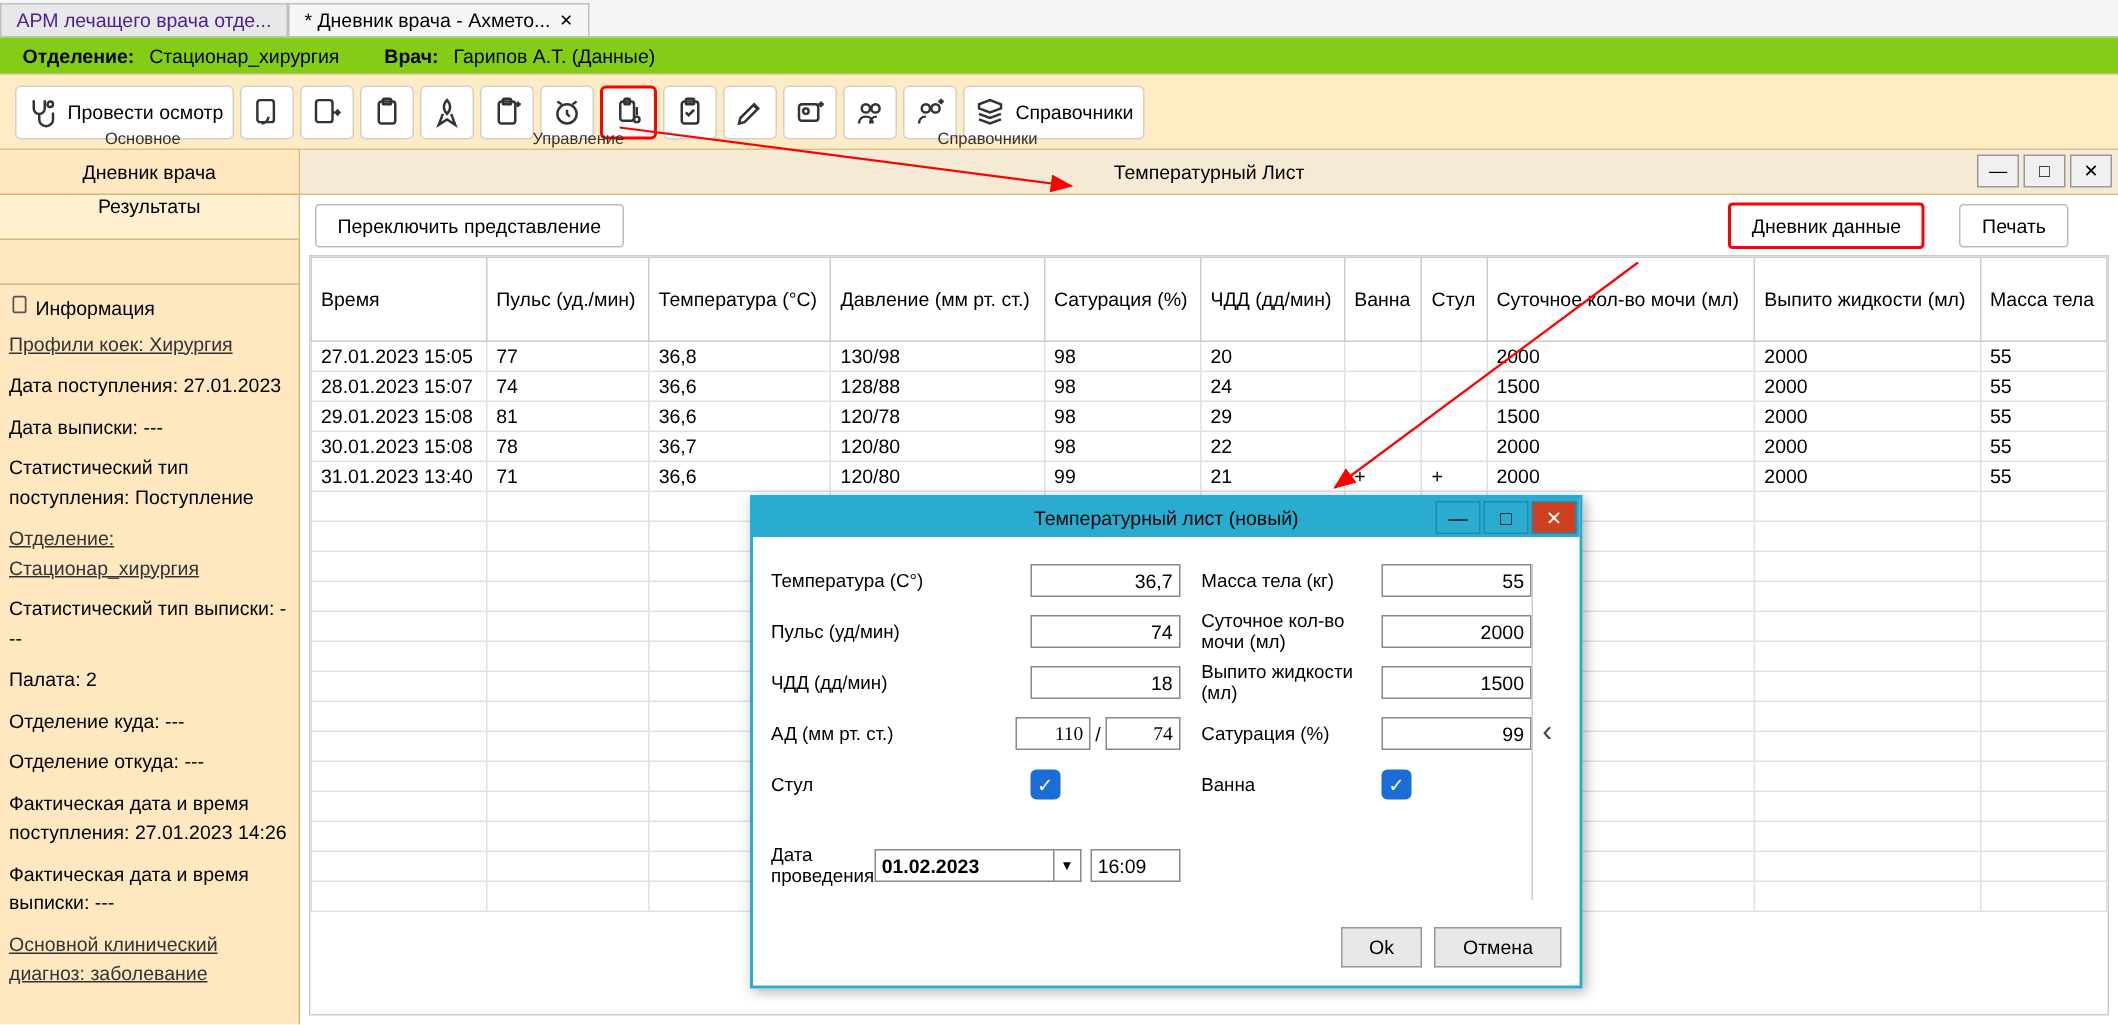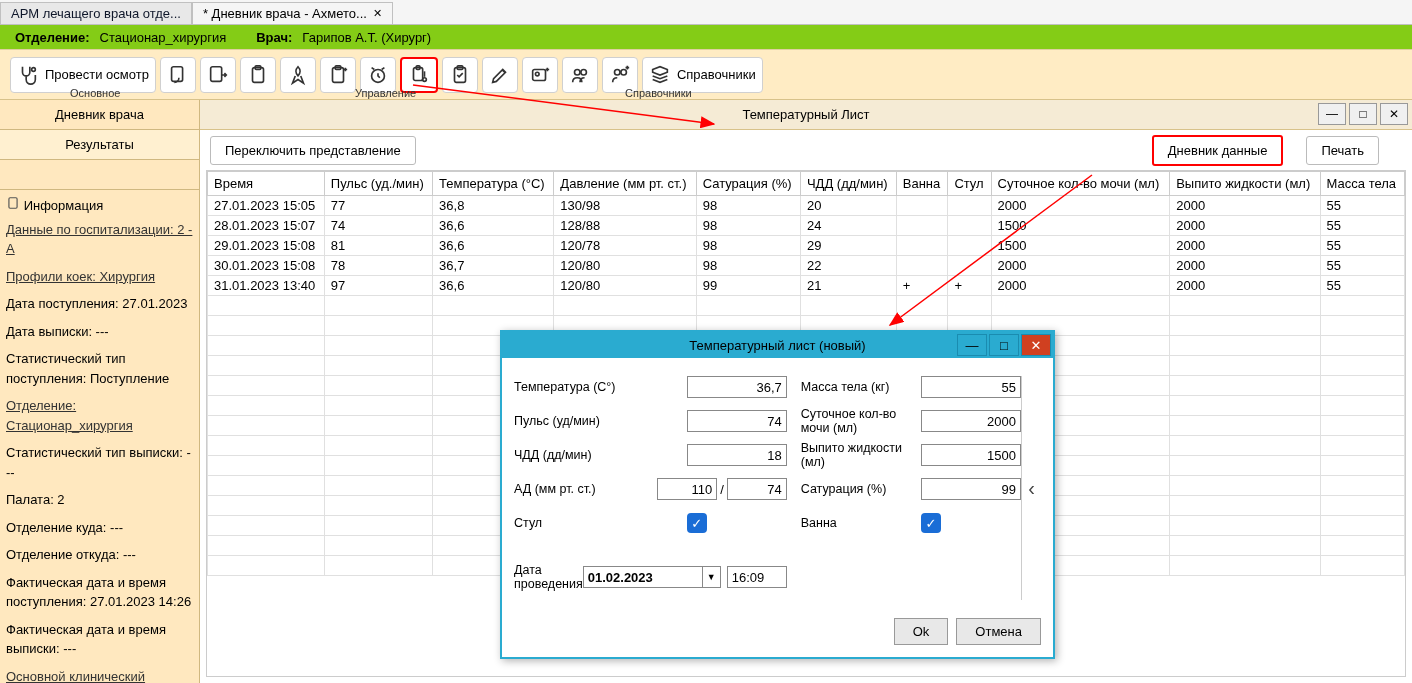--- a/index.html
+++ b/index.html
@@ -1,69 +1,69 @@
 <!DOCTYPE html>
 <html><head>
 <meta charset="utf-8">
 <style>
 *{box-sizing:border-box;margin:0;padding:0;font-family:Tahoma,Arial,sans-serif;font-size:13px;}
 html,body{width:1412px;height:683px;overflow:hidden;background:#fff;}
 
 .tabstrip{height:25px;background:#f5f5f5;border-bottom:1px solid #c0c0c0;display:flex;}
 .tab{padding:4px 10px;border:1px solid #c0c0c0;background:#f5f5f5;font-size:12px;display:flex;align-items:center;height:22px;margin-top:2px;border-bottom:none;}
-.tab.inactive{background:#e8e8e8;color:#0f172a;}
+.tab.inactive{background:#e8e8e8;color:#4c1d95;}
 .tab .closex{margin-left:6px;font-size:11px;cursor:pointer;}
 
 .header{background:#84cc16;height:25px;display:flex;align-items:center;padding:0 15px;border-bottom:1px solid #e0cfa0;}
 .header .lbl{font-weight:bold;margin-right:10px;}
 .header .val{margin-right:30px;}
 
 .toolbar{background:#ffecc4;height:50px;display:flex;align-items:center;padding:0 8px;border-bottom:1px solid #d8c28a;position:relative;}
 .toolbar .grp-label{position:absolute;bottom:0;font-size:11px;color:#333;}
 .tbtn{border:1px solid #d0d0d0;background:#fff;border-radius:4px;height:36px;min-width:36px;margin:0 2px;display:flex;align-items:center;justify-content:center;padding:0 6px;cursor:pointer;}
 .tbtn.highlight{border:2px solid red;}
 .tbtn svg{width:22px;height:22px;}
 .tbtn .txt{margin-left:6px;}
 
 .mainarea{display:flex;height:calc(683px - 25px - 25px - 50px);}
 
 .leftp{width:200px;background:#ffe8bf;border-right:1px solid #d0b880;display:flex;flex-direction:column;}
 .leftp .tabh{height:30px;display:flex;align-items:center;justify-content:center;background:#ffe8bf;border-bottom:1px solid #d0b880;font-size:13px;}
-.leftp .tabh2{height:30px;display:flex;align-items:center;justify-content:center;background:#fff0d0;border-bottom:1px solid #d0b880;}
+.leftp .tabh2{height:30px;display:flex;justify-content:center;background:#fff0d0;border-bottom:1px solid #d0b880;}
 .leftp .info{flex:1;overflow:hidden;padding:6px 6px;font-size:12px;line-height:1.5;}
 .leftp .info .hdr{display:flex;align-items:flex-start;margin-bottom:4px;}
 .leftp .info .row{margin-bottom:8px;}
 .leftp .info a{color:#333;text-decoration:underline;}
 
 .rightp{flex:1;position:relative;display:flex;flex-direction:column;}
 .panel-title{height:30px;background:#f5ebd5;display:flex;align-items:center;justify-content:center;border-bottom:1px solid #d8c28a;position:relative;}
 .panel-title .wbtns{position:absolute;right:4px;top:3px;display:flex;gap:3px;}
 .wbtn{width:28px;height:22px;border:1px solid #999;background:#f0f0f0;display:flex;align-items:center;justify-content:center;font-size:12px;cursor:pointer;}
 .panel-toolbar{height:40px;display:flex;align-items:center;padding:0 10px;}
 .pbtn{border:1px solid #bbb;background:#fff;border-radius:3px;padding:6px 14px;cursor:pointer;margin-right:23px;}
 .pbtn.highlight{border:2px solid red;}
 .spacer{flex:1;}
 
 .tablewrap{flex:1;overflow:hidden;border:1px solid #ccc;margin:0 6px 6px 6px;}
 table{border-collapse:collapse;width:100%;font-size:13px;}
-th{background:#fff;border:1px solid #ccc;padding:4px 6px;text-align:left;font-weight:normal;}
+th{background:#fff;border:1px solid #ccc;padding:20px 6px;text-align:left;font-weight:normal;}
 td{border:1px solid #e0e0e0;padding:2px 6px;height:18px;}
 
 .dialog{position:absolute;left:500px;top:330px;width:555px;background:#fff;border:2px solid #2aabd0;box-shadow:2px 2px 8px rgba(0,0,0,0.3);z-index:10;}
 .dialog .title{height:26px;background:#2aabd0;display:flex;align-items:center;justify-content:center;color:#000;font-size:13px;position:relative;}
 .dialog .title .dwbtns{position:absolute;right:2px;top:2px;display:flex;gap:2px;}
 .dialog .title .dwbtn{width:30px;height:22px;background:#2aabd0;border:1px solid #1a8cb0;display:flex;align-items:center;justify-content:center;cursor:pointer;}
 .dialog .title .dwbtn.close{background:#d04020;color:#fff;}
 .dialog .body{display:flex;padding:18px 12px 10px 12px;}
 .dialog .cols{flex:1;display:flex;gap:14px;}
 .dialog .col{flex:1;}
 .dialog .frow{display:flex;align-items:center;margin-bottom:12px;height:22px;}
 .dialog .flabel{flex:1;font-size:12.5px;}
 .dialog .finput{width:100px;height:22px;border:1px solid #888;padding:0 4px;text-align:right;font-size:13px;}
-.dialog .finput.sm{width:60px;}
+.dialog .finput.sm{width:50px;font-family:Liberation Serif, serif;}
 .dialog .checkbox{width:20px;height:20px;background:#1a6dd6;border-radius:4px;display:flex;align-items:center;justify-content:center;color:#fff;font-size:13px;cursor:pointer;}
 .dialog .scrollbar-fake{width:20px;border-left:1px solid #ccc;display:flex;align-items:center;justify-content:center;font-size:20px;color:#444;cursor:pointer;}
 .dialog .btnbar{display:flex;justify-content:flex-end;gap:8px;padding:8px 12px 12px;}
 .dialog .btn{border:1px solid #999;background:#e8e8e8;padding:5px 18px;cursor:pointer;}
 .dialog .datewrap{display:flex;align-items:center;}
 .dialog .datewrap input{height:22px;border:1px solid #888;padding:0 4px;font-size:13px;}
 .dialog .datewrap .dd{width:18px;height:22px;border:1px solid #888;border-left:none;display:flex;align-items:center;justify-content:center;font-size:9px;cursor:pointer;}
 
 .arrow-svg{position:absolute;pointer-events:none;z-index:5;}
 </style>
@@ -77,21 +77,21 @@
   <div class="tab">
       <span>* Дневник врача - Ахмето...</span>
       <span class="closex">✕</span>
     </div>
 </div>
 
 <div class="header">
   <span class="lbl">Отделение:</span>
   <span class="val">Стационар_хирургия</span>
   <span class="lbl">Врач:</span>
-  <span class="val">Гарипов А.Т. (Хирург)</span>
+  <span class="val">Гарипов А.Т. (Данные)</span>
 </div>
 
 <div class="toolbar">
   <div class="tbtn">
     <svg viewBox="0 0 24 24" fill="none" stroke="#333" stroke-width="1.8">
         <circle cx="18" cy="6" r="2"></circle>
         <path d="M6 3v6a4 4 0 008 0V3M10 13v4a5 5 0 0010 0v-5"></path>
       </svg>
     <span class="txt">Провести осмотр</span>
   </div>
@@ -190,21 +190,20 @@
         <span>Дневник врача</span>
       </div>
     <div class="tabh2">
         <span>Результаты</span>
       </div>
     <div style="height:30px;border-bottom:1px solid #d0b880;"></div>
     <div class="info">
       <div class="hdr"><svg width="14" height="14" viewBox="0 0 24 24" fill="none" stroke="#555" stroke-width="2">
             <rect x="5" y="3" width="14" height="18" rx="2"></rect>
           </svg>&nbsp;<span>Информация</span></div>
-      <div class="row"><a>Данные по госпитализации: 2 - А</a></div>
       <div class="row"><a>Профили коек: Хирургия</a></div>
       <div class="row">Дата поступления: 27.01.2023</div>
       <div class="row">Дата выписки: ---</div>
       <div class="row">Статистический тип поступления: Поступление</div>
       <div class="row"><a>Отделение: Стационар_хирургия</a></div>
       <div class="row">Статистический тип выписки: ---</div>
       <div class="row">Палата: 2</div>
       <div class="row">Отделение куда: ---</div>
       <div class="row">Отделение откуда: ---</div>
       <div class="row">Фактическая дата и время поступления: 27.01.2023 14:26</div>
@@ -294,21 +293,21 @@
               <td>98</td>
               <td>22</td>
               <td></td>
               <td></td>
               <td>2000</td>
               <td>2000</td>
               <td>55</td>
             </tr>
             <tr>
               <td>31.01.2023 13:40</td>
-              <td>97</td>
+              <td>71</td>
               <td>36,6</td>
               <td>120/80</td>
               <td>99</td>
               <td>21</td>
               <td>+</td>
               <td>+</td>
               <td>2000</td>
               <td>2000</td>
               <td>55</td>
             </tr>

